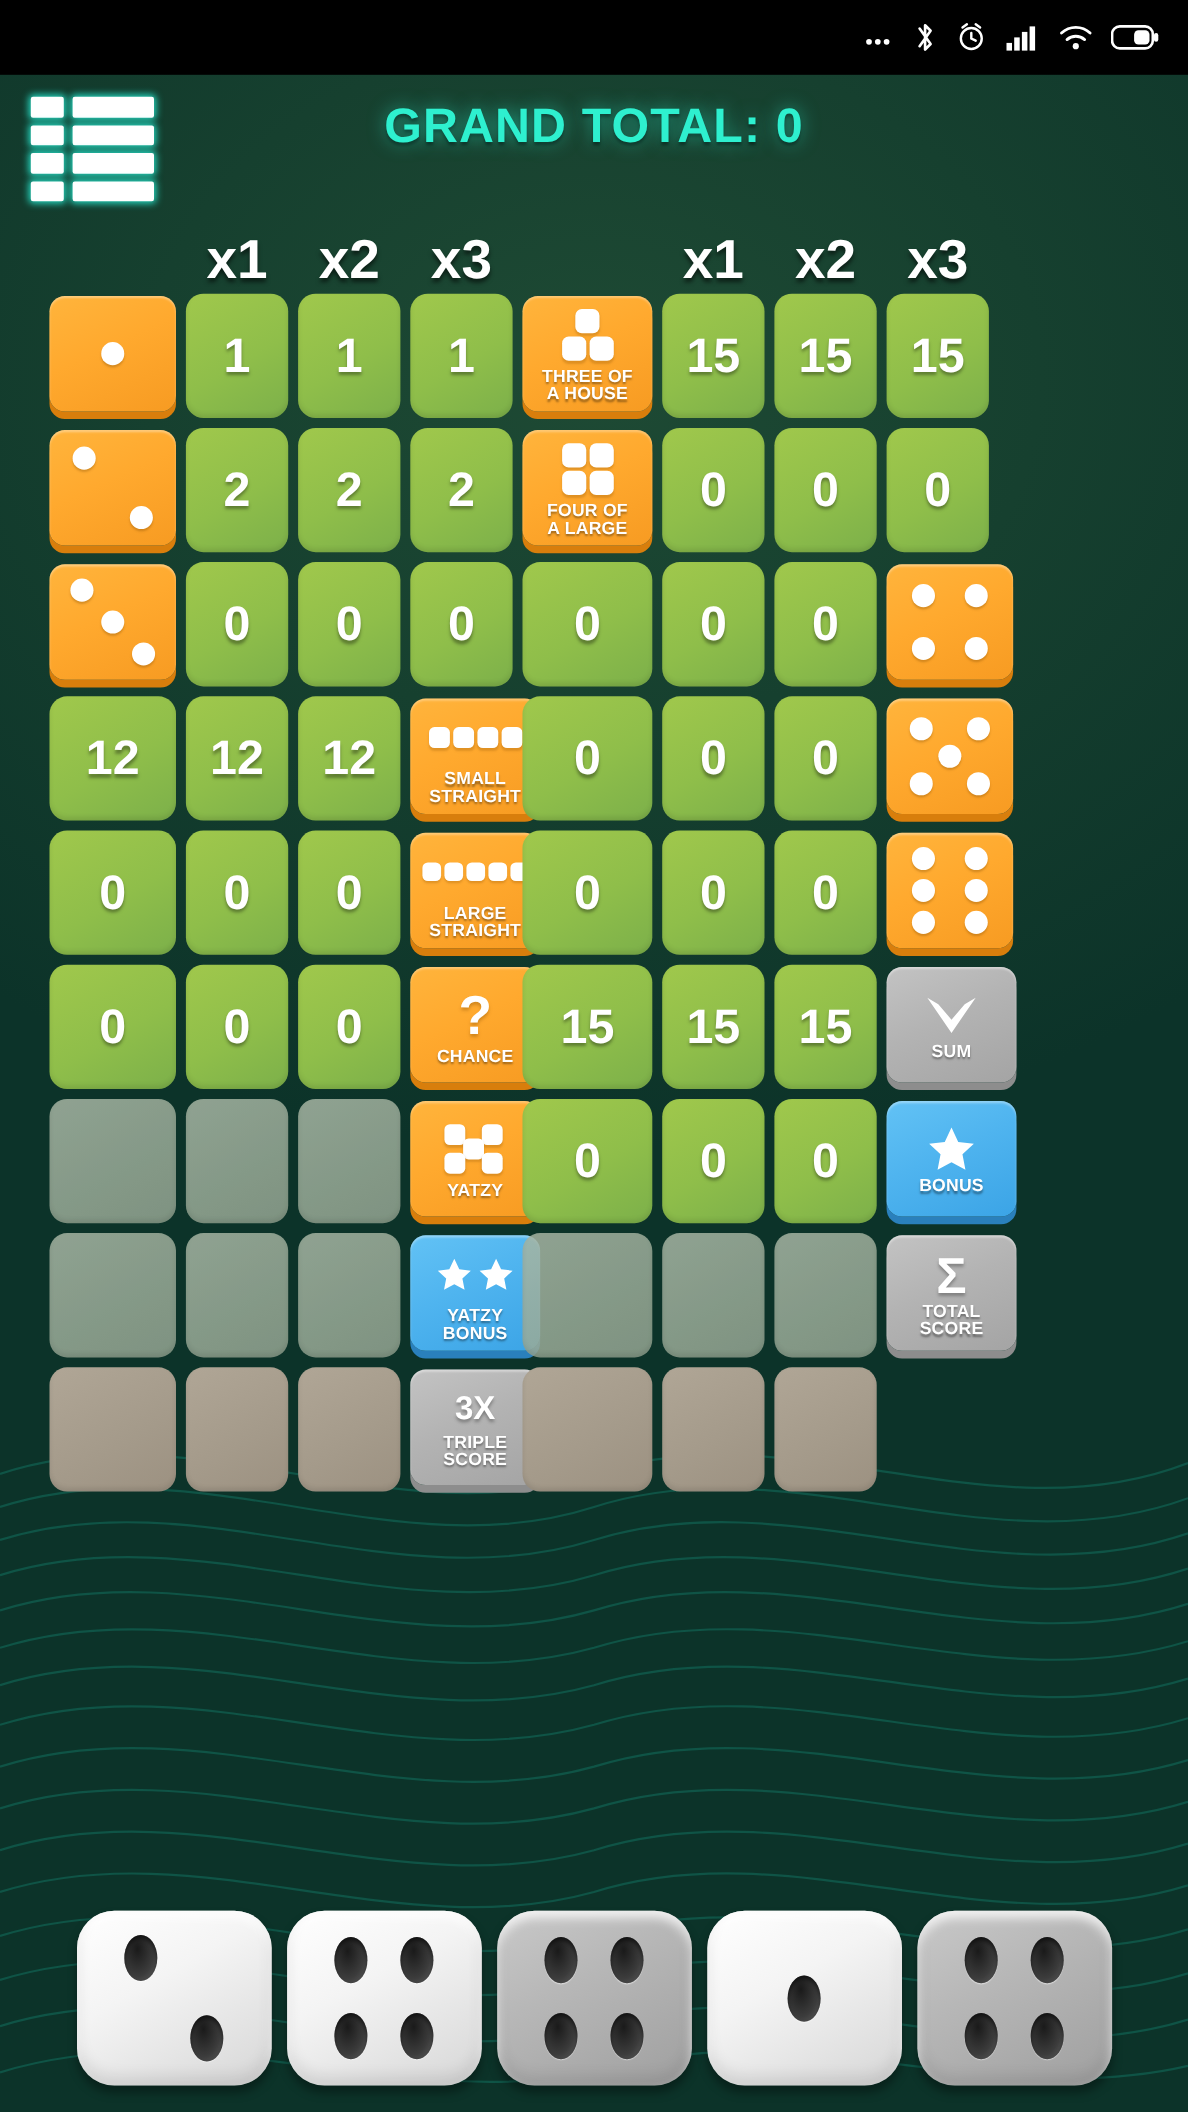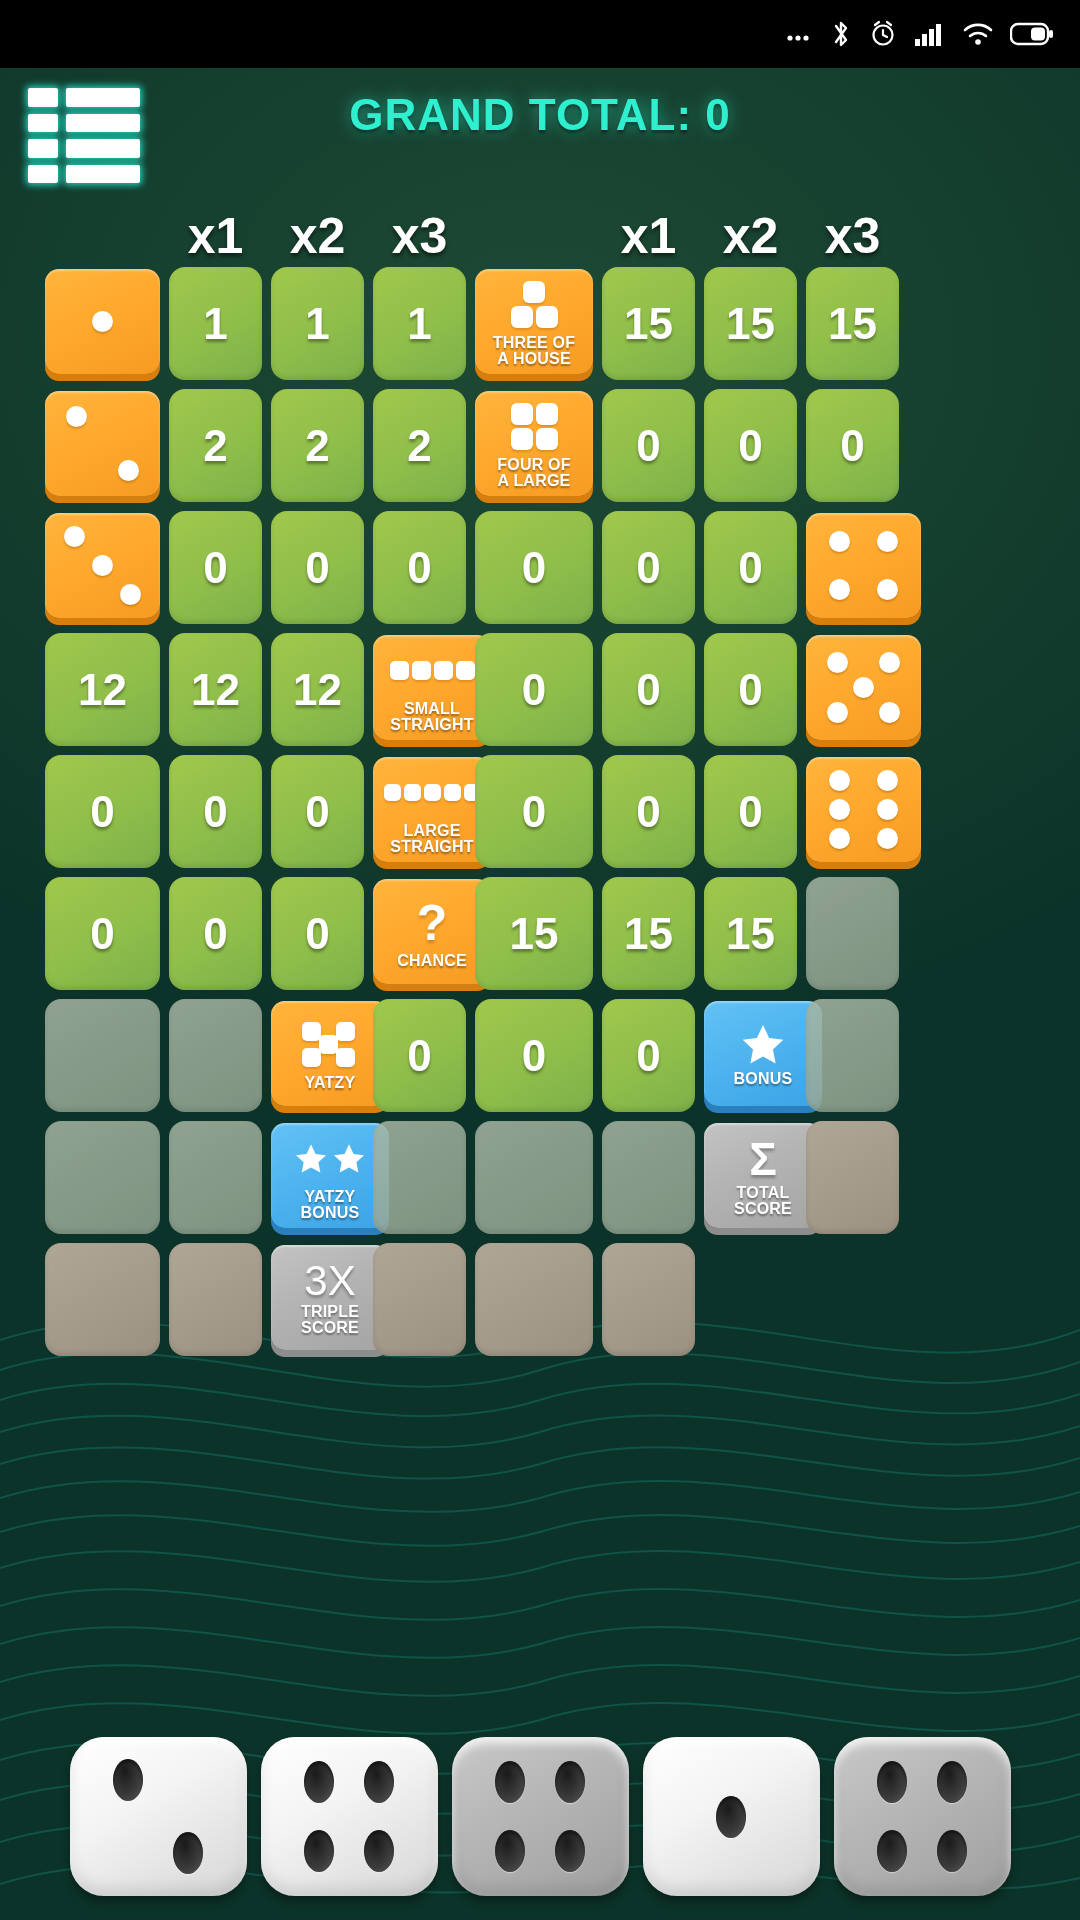--- a/index.html
+++ b/index.html
@@ -479,20 +479,28 @@
       <div class="tile cell">0</div>
       <div class="tile cat tall">
         <div class="art">
           <div style="color: rgb(255, 255, 255); font-size: 50px; font-weight: bold; line-height: 1; text-shadow: rgba(130, 75, 0, 0.35) 0px 3px 3px;">?</div>
         </div>
         <div class="lbl">CHANCE</div>
       </div>
       <div class="tile cell">15</div>
       <div class="tile cell">15</div>
       <div class="tile cell">15</div>
+      <div class="tile cat grey">
+        <div class="art">
+          <svg viewBox="0 0 48 36" width="48" height="36">
+            <path d="M2 2 L24 34 L46 2 L36 8 L24 22 L12 8 Z" fill="#ffffff"></path>
+          </svg>
+        </div>
+        <div class="lbl">SUM</div>
+      </div>
       <div class="tile cell disabled"></div>
       <div class="tile cell disabled"></div>
       <div class="tile cell disabled"></div>
       <div class="tile cat tall">
         <div class="art">
           <div style="position: relative; width: 56px; height: 46px;">
             <div class="sq sm" style="position: absolute; left: 0px; top: 0px;"></div>
             <div class="sq sm" style="position: absolute; left: 34px; top: 0px;"></div>
             <div class="sq sm" style="position: absolute; left: 17px; top: 13px;"></div>
             <div class="sq sm" style="position: absolute; left: 0px; top: 26px;"></div>
@@ -536,21 +544,21 @@
         <div class="art">
           <div style="color: rgb(255, 255, 255); font-size: 46px; font-weight: bold; line-height: 1; text-shadow: rgba(0, 0, 0, 0.28) 0px 3px 3px;">Σ</div>
         </div>
         <div class="lbl">TOTAL
 SCORE</div>
       </div>
       <div class="tile cell dark"></div>
       <div class="tile cell dark"></div>
       <div class="tile cell dark"></div>
       <div class="tile cat tall grey">
-        <div class="art" style="color: rgb(255, 255, 255); font-size: 42px; font-weight: normal; height: 40px; text-shadow: rgba(0, 0, 0, 0.3) 0px 3px 3px; text-align: center;">3X</div>
+        <div class="art" style="color: rgb(255, 255, 255); font-size: 30px; font-weight: bold; height: 40px; text-shadow: rgba(0, 0, 0, 0.3) 0px 3px 3px; text-align: center;">3X</div>
         <div class="lbl">TRIPLE
 SCORE</div>
       </div>
       <div class="tile cell dark"></div>
       <div class="tile cell dark"></div>
       <div class="tile cell dark"></div>
     </div>
 
   <div class="tray" id="tray">
       <div class="die">

